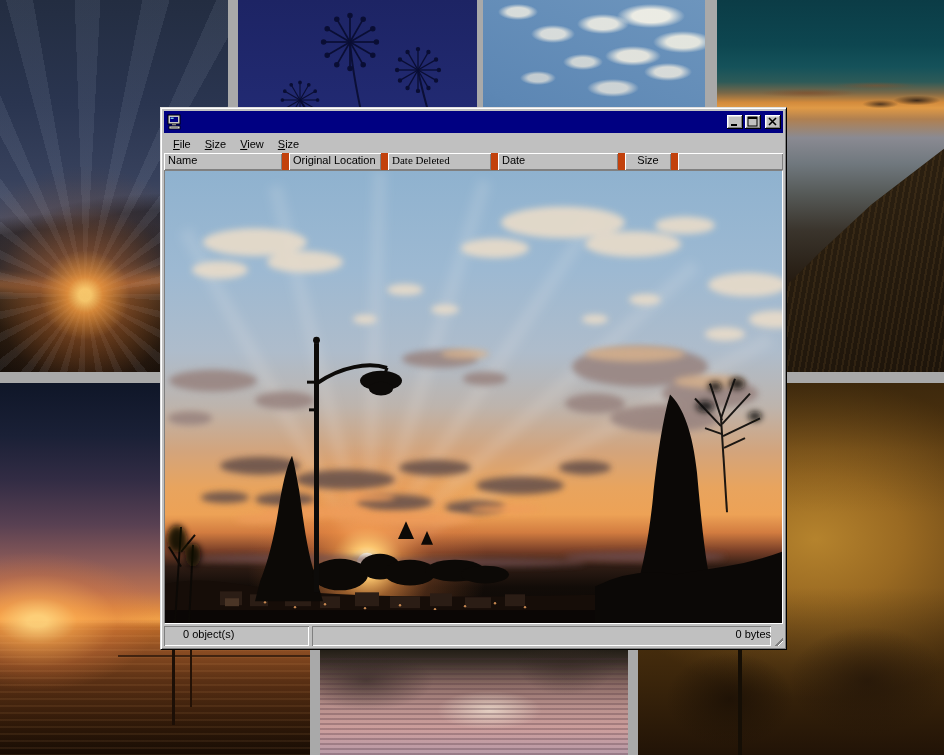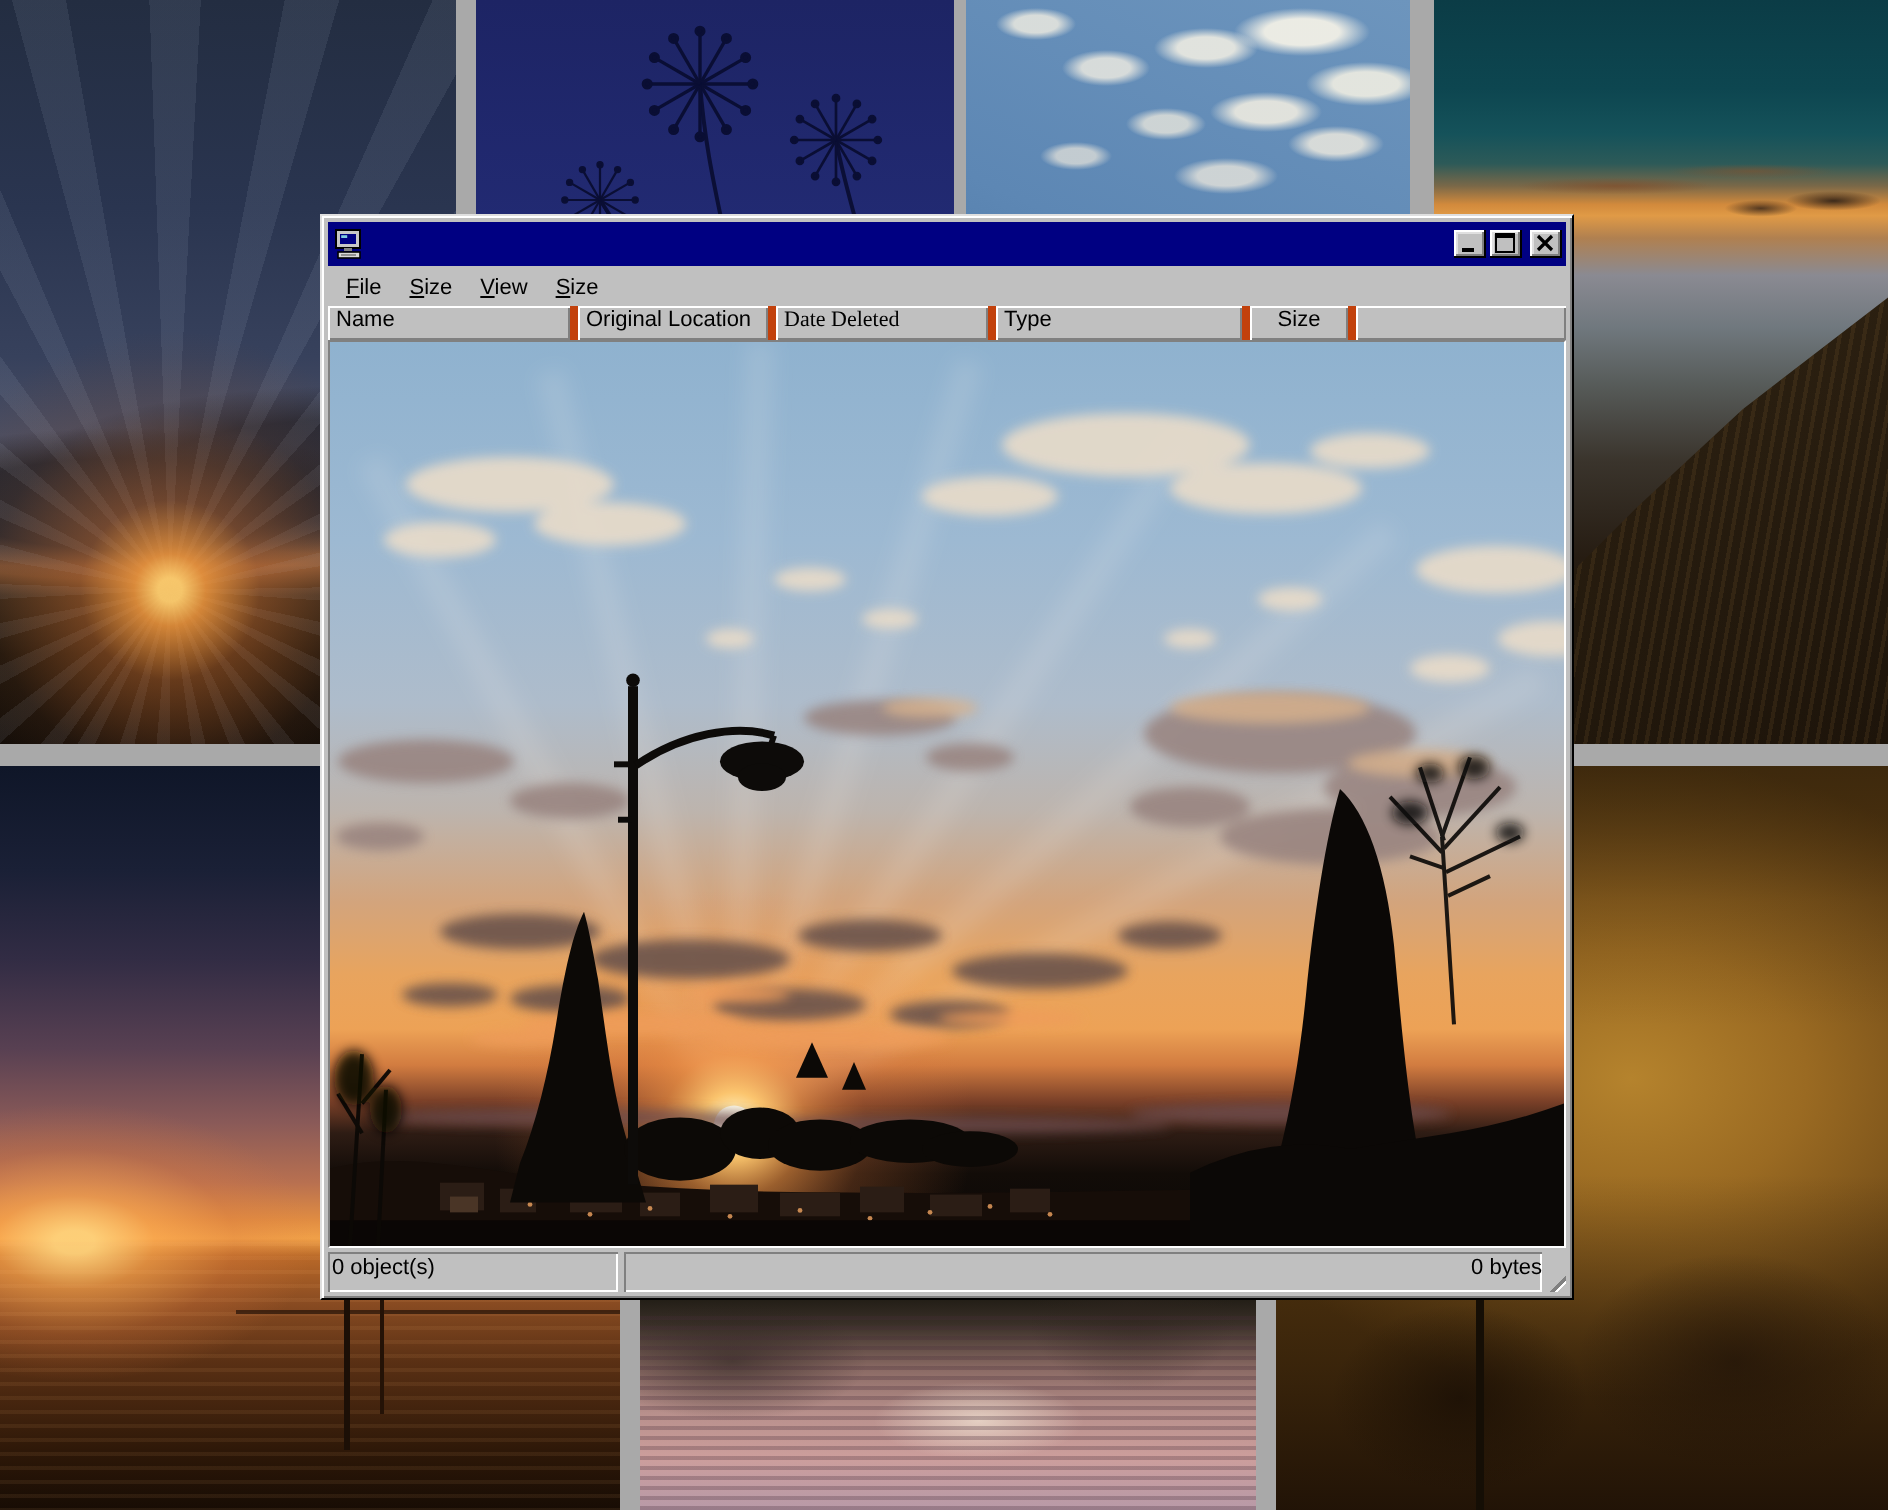--- a/index.html
+++ b/index.html
@@ -97,35 +97,35 @@
   .tb-btn{width:16px;height:14px;background:#c0c0c0;border:0;padding:0;margin:0;
     box-shadow:inset -1px -1px 0 #000, inset 1px 1px 0 #fff, inset -2px -2px 0 #808080, inset 2px 2px 0 #dfdfdf;
     display:flex;align-items:center;justify-content:center;}
   .tb-btn.close{margin-left:2px;}
   .menubar{height:19px;display:flex;align-items:center;padding:1px 1px 0 3px;flex:0 0 auto;}
   .menu-item{display:inline-block;font-size:11px;color:#000;padding:1px 6px;margin-right:2px;}
   .menu-item::first-letter{text-decoration:underline;}
   .headerrow{height:17px;display:flex;flex:0 0 auto;}
   .hcell{box-sizing:border-box;background:#c0c0c0;font-size:11px;color:#000;
     padding:1px 4px 0 4px;overflow:hidden;white-space:nowrap;
-    border-right:4px solid #c2410c;
+    border-right:7px solid #c2410c;
     box-shadow:inset 1px 1px 0 #fff, inset -1px -1px 0 #808080;}
   .hc-name{width:125px;}
   .hc-loc{width:99px;}
   .hc-date{width:110px;font-family:Liberation Serif, serif;}
   .hc-type{width:127px;}
   .hc-size{width:53px;text-align:center;}
   .hc-fill{flex:1 1 auto;border-right:none;}
   .client{flex:1 1 auto;position:relative;overflow:hidden;
     border:1px solid;border-color:#808080 #fff #fff #808080;
     box-shadow:inset 1px 1px 0 #000;background:#8fb2cf;}
   .client svg{position:absolute;inset:0;width:100%;height:100%;display:block;}
   .statusbar{height:20px;flex:0 0 auto;display:flex;align-items:stretch;
     padding-top:2px;position:relative;}
-  .panel{box-sizing:border-box;font-size:11px;color:#000;padding:2px 0 0 2px;
+  .panel{box-sizing:border-box;font-size:11px;color:#000;padding:2px 0 0 19px;
     box-shadow:inset 1px 1px 0 #808080, inset -1px -1px 0 #fff;overflow:hidden;white-space:nowrap;}
   .p1{width:145px;margin-right:3px;flex:0 0 auto;}
   .p2{flex:1 1 auto;margin-right:12px;text-align:right;}
   .grip{position:absolute;right:0;bottom:0;width:12px;height:12px;
     background:repeating-linear-gradient(-45deg, transparent 0 3px, #fff 3px 4px, #808080 4px 6px);
     clip-path:polygon(100% 0,100% 100%,0 100%);}
 </style>
 </head>
 <body>
 
@@ -231,21 +231,21 @@
       <span class="menu-item">File</span>
       <span class="menu-item">Size</span>
       <span class="menu-item">View</span>
       <span class="menu-item">Size</span>
     </div>
 
     <div class="headerrow">
       <div class="hcell hc-name">Name</div>
       <div class="hcell hc-loc">Original Location</div>
       <div class="hcell hc-date">Date Deleted</div>
-      <div class="hcell hc-type">Type</div>
+      <div class="hcell hc-type">Date</div>
       <div class="hcell hc-size">Size</div>
       <div class="hcell hc-fill"></div>
     </div>
 
     <div class="client">
       <svg viewBox="0 0 617 457" preserveAspectRatio="none">
         <defs>
           <linearGradient id="skyG" x1="0" y1="0" x2="0" y2="1">
             <stop offset="0" stop-color="#8fb2cf"></stop>
             <stop offset=".22" stop-color="#9db9d2"></stop>

